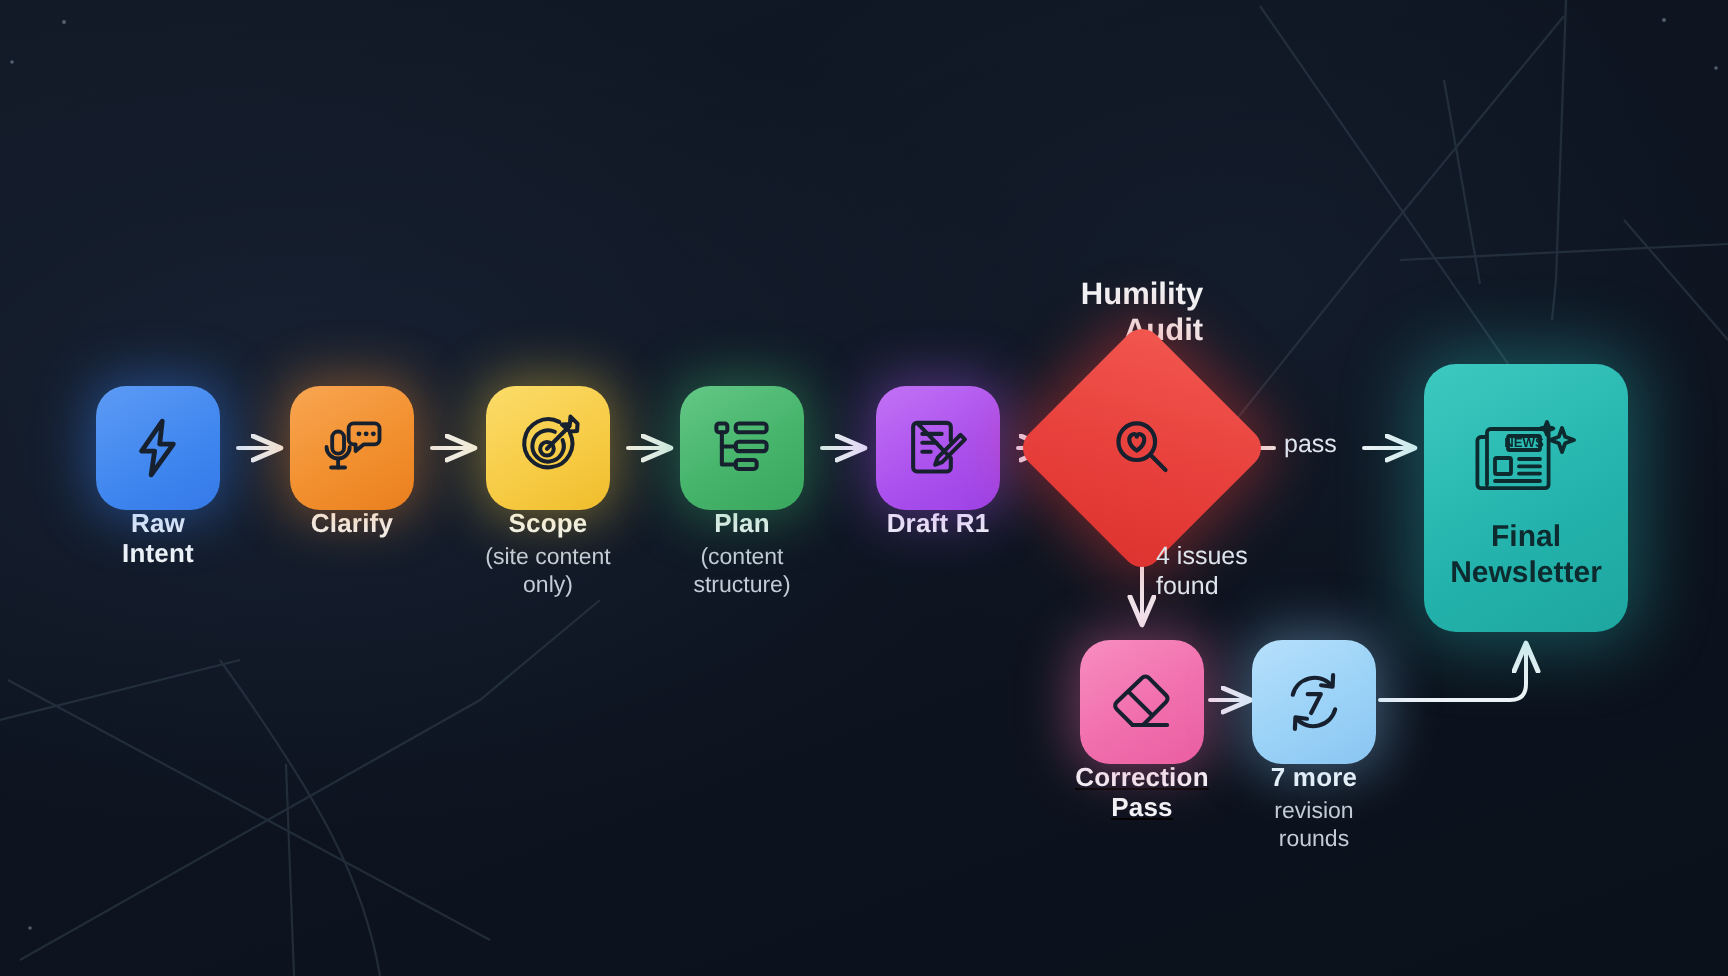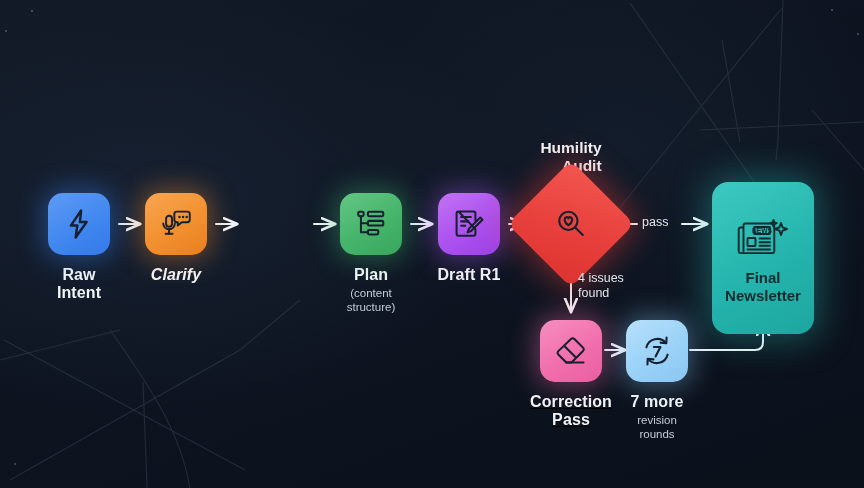--- a/index.html
+++ b/index.html
@@ -53,22 +53,21 @@
     border-radius: 15px;
     display: flex;
     align-items: center;
     justify-content: center;
     position: relative;
   }
 
   .tile svg { display: block; }
 
   .node-title {
-    margin-top: 11px;
-    font-size: 16px;
+    font-size: 13px;
     font-weight: bold;
     color: #f2f5f8;
     text-align: center;
     line-height: 1.12;
     letter-spacing: 0.1px;
     white-space: pre-line;
   }
 
   .node-sub {
     margin-top: 2px;
@@ -78,21 +77,21 @@
     line-height: 1.22;
     white-space: pre-line;
   }
 
   
   #final-card {
     position: absolute;
     left: 712px;
     top: 182px;
     width: 102px;
-    height: 152px;
+    height: 134px;
     border-radius: 16px;
     background: linear-gradient(150deg, #3cc9c0 0%, #23b3ac 60%, #1ea6a0 100%);
     box-shadow: 0 0 34px 7px rgba(45,200,190,0.34);
     display: flex;
     flex-direction: column;
     align-items: center;
     justify-content: center;
     padding-top: 4px;
   }
 
@@ -233,40 +232,56 @@
     <div class="tile glow-blue" style="background:linear-gradient(150deg,#5d9bf5 0%,#3f86ef 60%,#3579e8 100%);">
       <svg width="34" height="34" viewBox="0 0 24 24">
         <path d="M13.5 2.5 L6.2 13.1 h4.6 L9.6 21.5 L17.4 10.6 h-4.8 Z" fill="none" stroke="#17202e" stroke-width="1.7" stroke-linejoin="round" stroke-linecap="round"></path>
       </svg>
     </div>
     <div class="node-title">Raw
 Intent</div>
     <div class="node-sub"></div>
   </div>
 
-  <div class="node" style="left:176px; top:193px;font-style:italic;">
+  <div class="node" style="left:176px; top:193px;">
     <div class="tile glow-orange" style="background:linear-gradient(150deg,#f8a653 0%,#f2902f 55%,#ea7f1f 100%);">
       <svg width="36" height="36" viewBox="0 0 28 28">
         <g fill="none" stroke="#17202e" stroke-width="1.5" stroke-linecap="round" stroke-linejoin="round">
           <rect x="6.3" y="7.6" width="4.6" height="8.6" rx="2.3"></rect>
           <path d="M4.1 13.6 a4.5 4.5 0 0 0 9 0"></path>
           <line x1="8.6" y1="18.2" x2="8.6" y2="21.6"></line>
           <line x1="5.9" y1="21.6" x2="11.3" y2="21.6"></line>
           <path d="M14.6 4.4 h8.2 a1.9 1.9 0 0 1 1.9 1.9 v4.4 a1.9 1.9 0 0 1 -1.9 1.9 h-4.3 l-3.1 2.6 v-2.6 h-0.8 a1.9 1.9 0 0 1 -1.9 -1.9 v-4.4 a1.9 1.9 0 0 1 1.9 -1.9 z"></path>
         </g>
         <g fill="#17202e">
           <circle cx="16.7" cy="8.5" r="0.95"></circle>
           <circle cx="19.5" cy="8.5" r="0.95"></circle>
           <circle cx="22.3" cy="8.5" r="0.95"></circle>
         </g>
       </svg>
     </div>
     <div class="node-title">Clarify</div>
   </div>
 
+  <div class="node" style="left:274px; top:193px;">
+    <div class="tile glow-yellow" style="background:linear-gradient(150deg,#fbdc6a 0%,#f7cc46 55%,#f0bd2c 100%);">
+      <svg width="34" height="34" viewBox="0 0 26 26">
+        <g fill="none" stroke="#17202e" stroke-width="1.55" stroke-linecap="round" stroke-linejoin="round">
+          <path d="M21.4 7.2 a9.2 9.2 0 1 1 -4.1 -4.2"></path>
+          <path d="M18.6 10.0 a6.0 6.0 0 1 1 -3.0 -3.2"></path>
+          <circle cx="12.6" cy="13.3" r="2.6"></circle>
+          <line x1="12.6" y1="13.3" x2="21.3" y2="4.6"></line>
+          <path d="M18.3 4.0 L21.4 3.8 L21.6 1.0 L24.3 3.7 L24.1 6.5 L21.4 6.7 Z"></path>
+        </g>
+      </svg>
+    </div>
+    <div class="node-title">Scope</div>
+    <div class="node-sub">(site content
+only)</div>
+  </div>
 
   <div class="node" style="left:371px; top:193px;">
     <div class="tile glow-green" style="background:linear-gradient(150deg,#63c886 0%,#46b46b 55%,#38a65d 100%);">
       <svg width="34" height="34" viewBox="0 0 26 26">
         <g fill="none" stroke="#17202e" stroke-width="1.55" stroke-linecap="round" stroke-linejoin="round">
           <rect x="3.2" y="3.6" width="4.2" height="3.4" rx="1.1"></rect>
           <rect x="10.6" y="3.6" width="11.8" height="3.4" rx="1.2"></rect>
           <rect x="10.6" y="10.6" width="11.8" height="3.6" rx="1.2"></rect>
           <rect x="10.6" y="17.6" width="8.0" height="3.4" rx="1.1"></rect>
           <path d="M5.3 7.0 L5.3 19.3 L10.6 19.3"></path>

